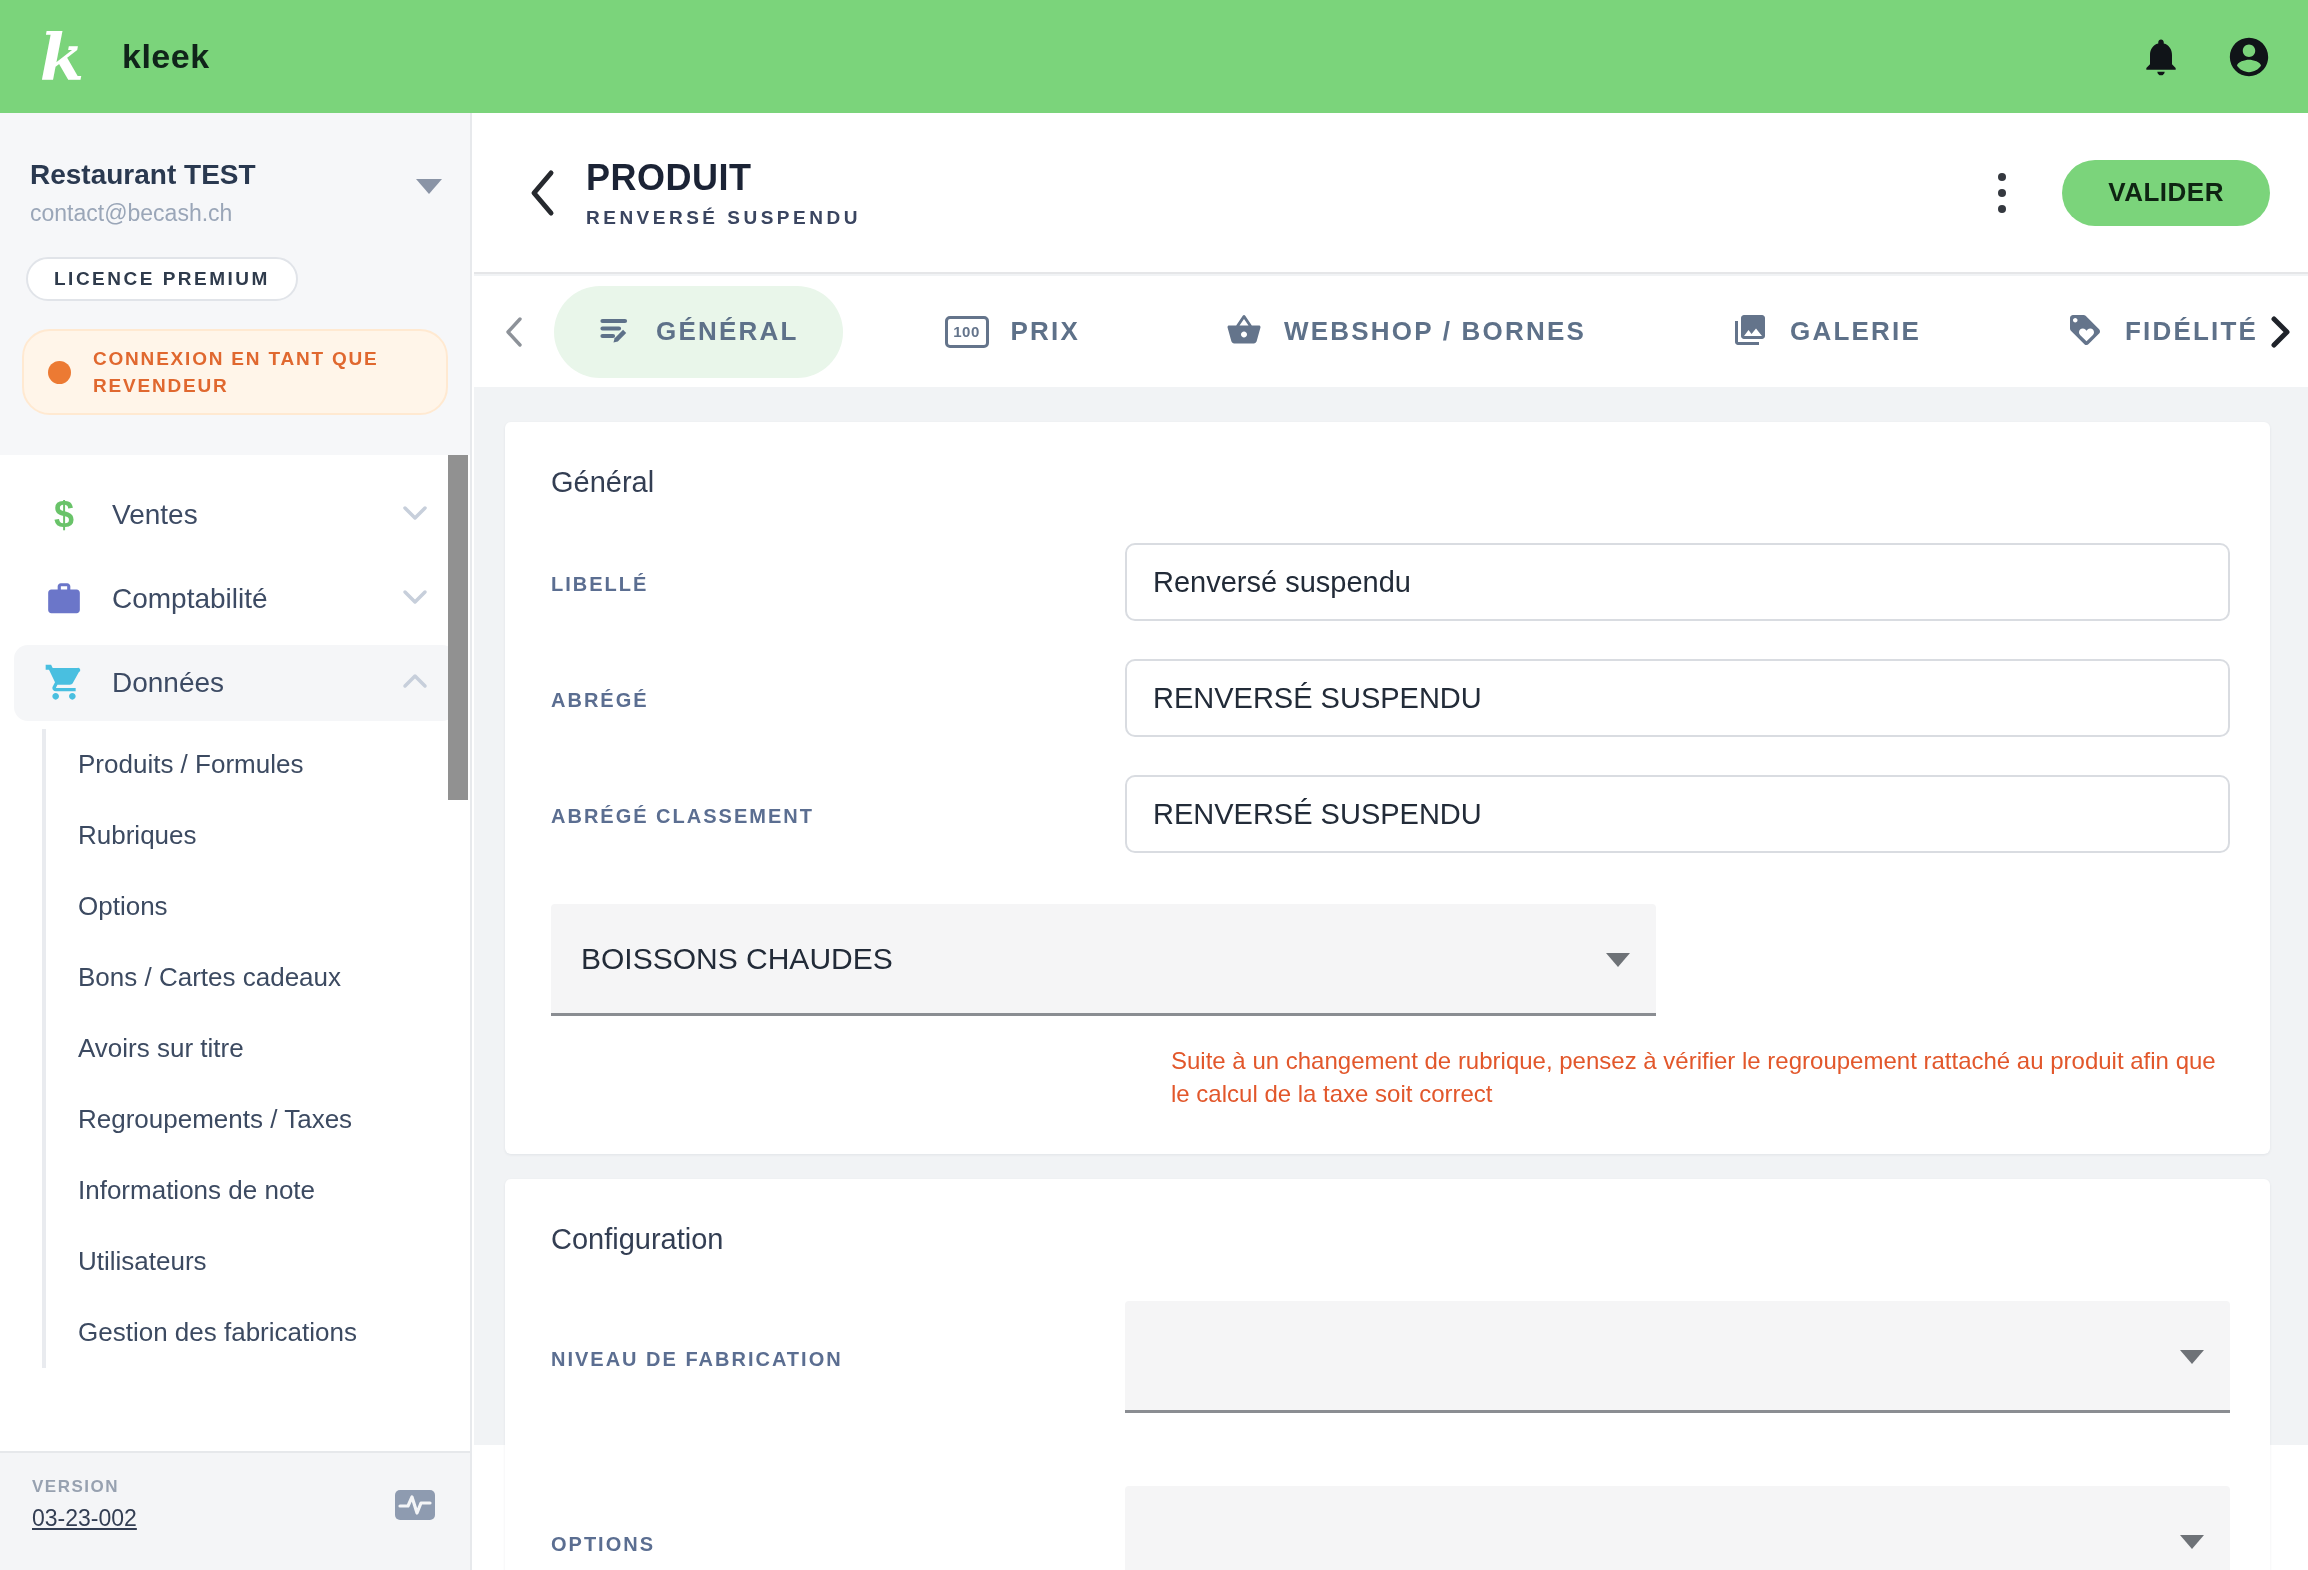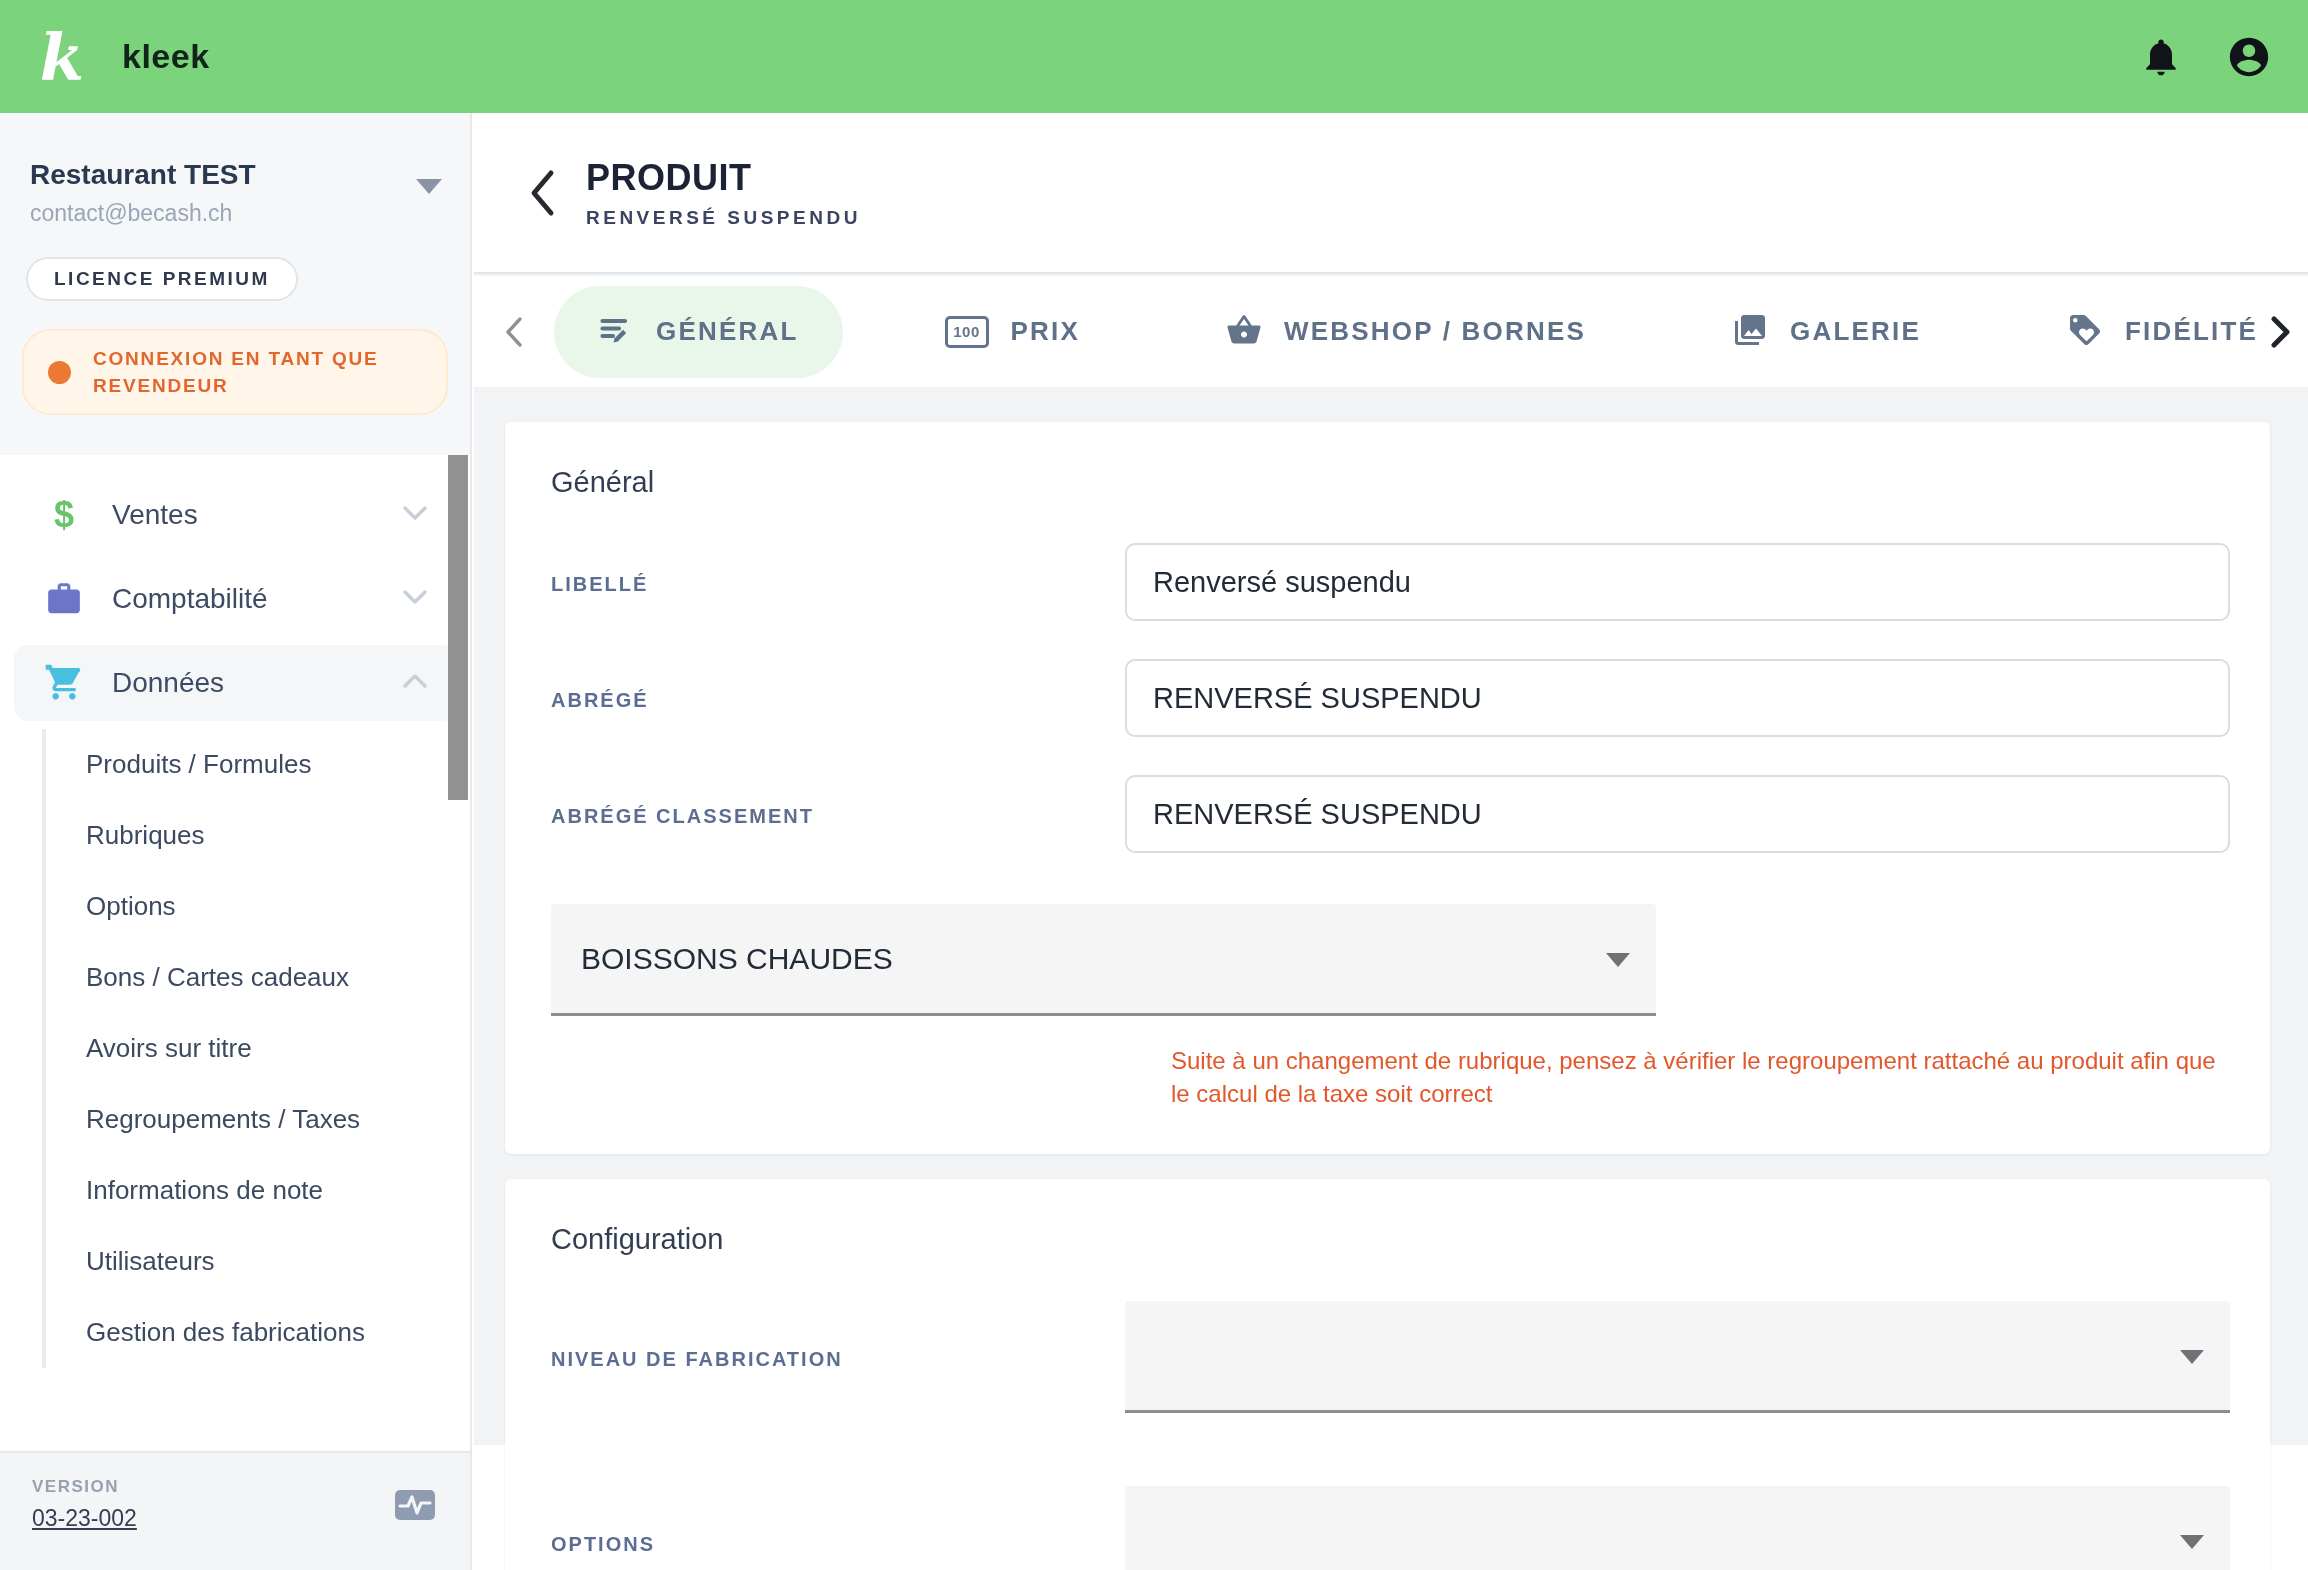--- a/index.html
+++ b/index.html
@@ -25,21 +25,21 @@
   .reseller-text { font-size:19px; font-weight:700; letter-spacing:1.8px; color:#E0682F; line-height:27px; }
 
   .menu-section { position:absolute; left:0; top:342px; width:470px; height:996px; background:#fff; padding-top:22px; overflow:hidden; }
   .menu-item { display:flex; align-items:center; height:76px; margin:0 14px 8px 14px; border-radius:14px; padding-left:28px; cursor:pointer; position:relative; }
   .menu-item.active { background:#F5F6F8; }
   .menu-item .mi-icon { width:44px; display:flex; justify-content:center; align-items:center; }
   .menu-item .mi-label { margin-left:26px; font-size:28px; font-weight:500; color:#3D4B64; }
   .menu-item .mi-caret { position:absolute; right:28px; }
   .dollar-glyph { font-size:36px; font-weight:700; color:#69C369; }
 
-  .submenu { margin:4px 0 0 42px; border-left:4px solid #E9EBEF; padding-left:40px; }
+  .submenu { margin:4px 0 0 42px; border-left:4px solid #E9EBEF; padding-left:32px; }
   .submenu-item { height:71px; display:flex; align-items:center; font-size:26px; font-weight:500; color:#3C4A61; cursor:pointer; }
 
   .side-scrollbar { position:absolute; left:448px; top:342px; width:20px; height:345px; background:#919191; }
 
   .version-bar { position:absolute; left:0; bottom:0; width:470px; height:119px; background:#F4F5F7; border-top:2px solid #E6E8EB; padding:24px 34px 12px 32px; }
   .version-label { font-size:17px; font-weight:700; letter-spacing:1.5px; color:#97A1B0; }
   .version-value { display:inline-block; margin-top:8px; font-size:23px; font-weight:500; color:#333E53; text-decoration:underline; cursor:pointer; }
   .version-icon { position:absolute; right:34px; top:36px; cursor:pointer; }
 
   
@@ -187,20 +187,28 @@
   <div class="main-header">
     <div class="back-btn">
       <svg width="30" height="52" viewBox="0 0 30 52">
           <polyline points="24,6 7,26 24,46" fill="none" stroke="#26292E" stroke-width="5" stroke-linecap="round" stroke-linejoin="round"></polyline>
         </svg>
     </div>
     <div class="title-block">
       <div class="page-title">PRODUIT</div>
       <div class="page-subtitle">RENVERSÉ SUSPENDU</div>
     </div>
+    <div class="header-actions">
+      <div class="kebab">
+          <i></i>
+          <i></i>
+          <i></i>
+        </div>
+      <button class="validate-btn">VALIDER</button>
+    </div>
   </div>
 
   <div class="tabs-row">
     <div class="tabs-chevron-left">
       <svg width="22" height="34" viewBox="0 0 22 34">
           <polyline points="17,4 5,17 17,30" fill="none" stroke="#8D9299" stroke-width="3.4" stroke-linecap="round" stroke-linejoin="round"></polyline>
         </svg>
     </div>
     <div class="tabs-strip">
       <div class="tab active">

